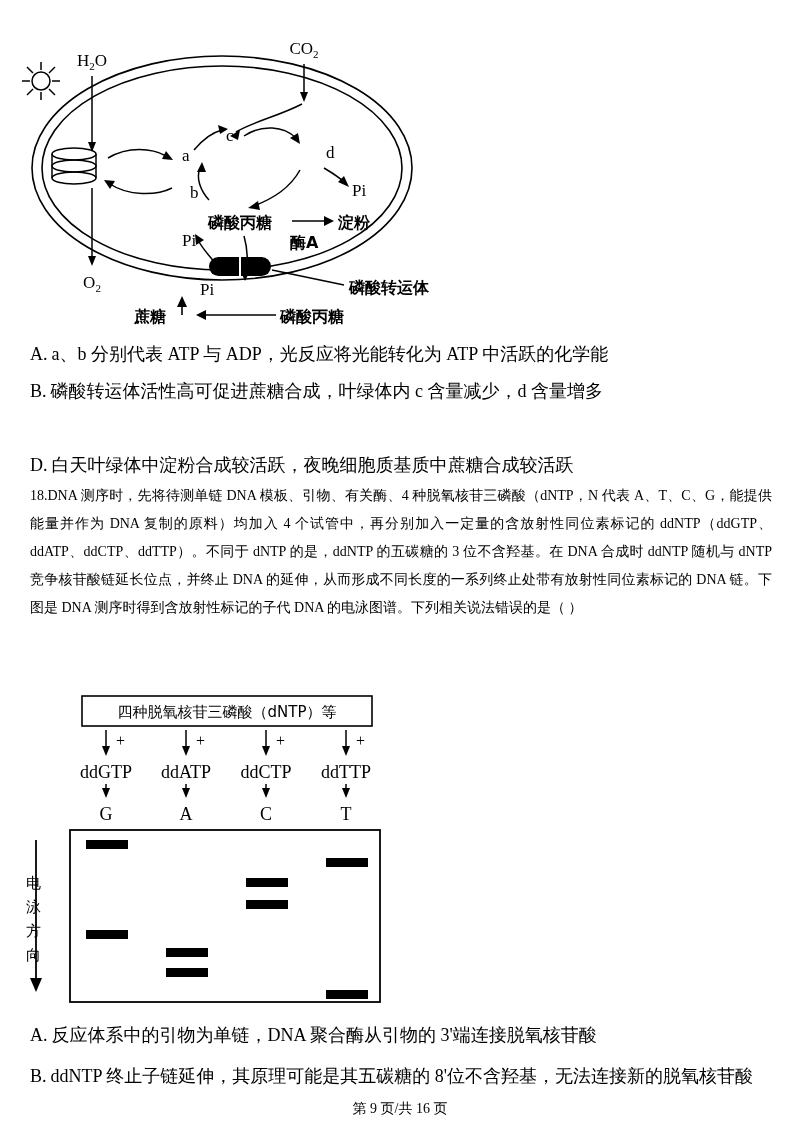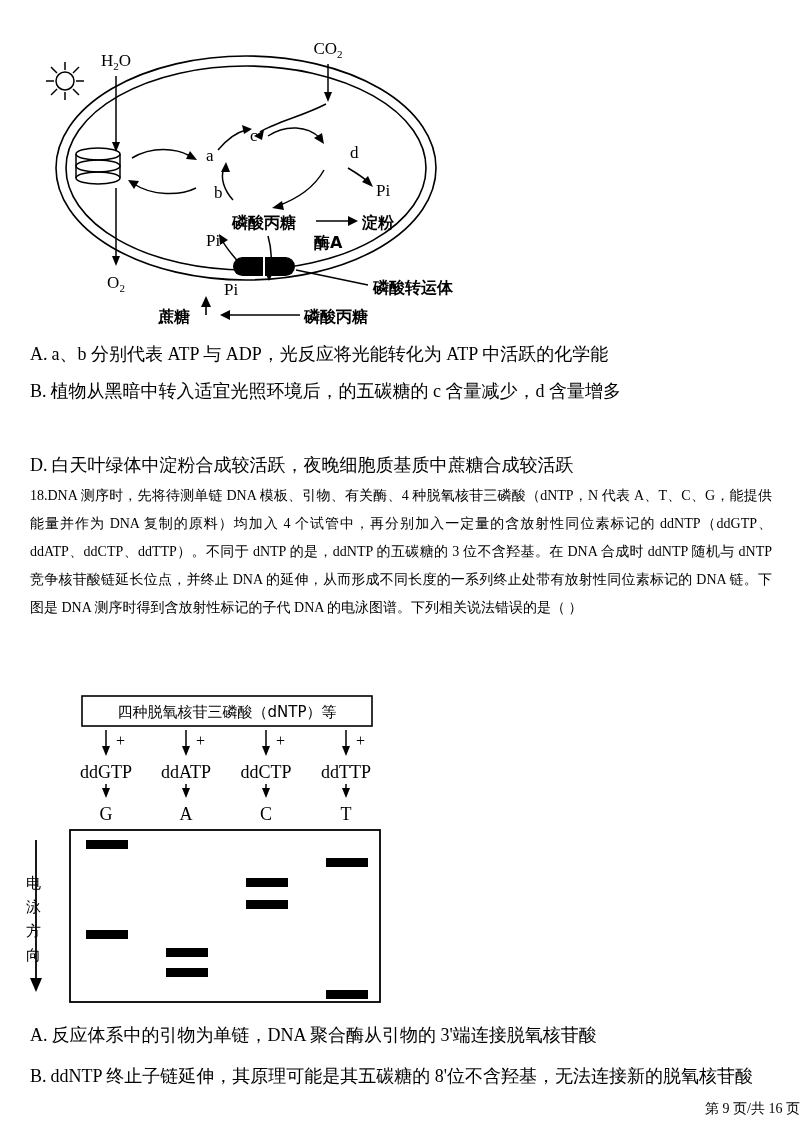--- a/index.html
+++ b/index.html
@@ -17,21 +17,21 @@
   }
   .page {
     position: relative;
     width: 800px;
     height: 1128px;
   }
 
   
   .fig1 {
     position: absolute;
-    left: 28px;
+    left: 4px;
     top: 18px;
     width: 470px;
     height: 310px;
   }
   .fig1 svg { display: block; }
 
   
   .opt {
     position: absolute;
     left: 30px;
@@ -63,21 +63,21 @@
     height: 320px;
   }
   .fig2 svg { display: block; }
 
   
   .footer {
     position: absolute;
     left: 0;
     top: 1100px;
     width: 800px;
-    text-align: right;
+    text-align: center;
     font-size: 14px;
     font-family: "Liberation Serif", serif;
   }
 </style>
 </head>
 <body>
 
 <div class="page">
 
   <div class="fig1">
@@ -208,21 +208,21 @@
       <text x="345" y="275" font-family="DejaVu Sans, sans-serif" font-weight="bold" font-size="16">磷酸转运体</text>
       <text x="130" y="304" font-family="DejaVu Sans, sans-serif" font-weight="bold" font-size="16">蔗糖</text>
       <text x="276" y="304" font-family="DejaVu Sans, sans-serif" font-weight="bold" font-size="16">磷酸丙糖</text>
     </svg>
   </div>
 
   <div class="opt" style="top:341px">
     <span class="lbl">A.</span><span>a、b 分别代表 ATP 与 ADP，光反应将光能转化为 ATP 中活跃的化学能</span>
   </div>
   <div class="opt" style="top:378px">
-    <span class="lbl">B.</span><span>植物从黑暗中转入适宜光照环境后，的五碳糖的 c 含量减少，d 含量增多</span>
+    <span class="lbl">B.</span><span>磷酸转运体活性高可促进蔗糖合成，叶绿体内 c 含量减少，d 含量增多</span>
   </div>
   <div class="opt" style="top:452px">
     <span class="lbl">D.</span><span>白天叶绿体中淀粉合成较活跃，夜晚细胞质基质中蔗糖合成较活跃</span>
   </div>
 
   <div class="q18">
     <span>18.</span><span>DNA 测序时，先将待测单链 DNA 模板、引物、有关酶、4 种脱氧核苷三磷酸（dNTP，N 代表 A、T、C、G，能提供能量并作为 DNA 复制的原料）均加入 4 个试管中，再分别加入一定量的含放射性同位素标记的 ddNTP（ddGTP、ddATP、ddCTP、ddTTP）。不同于 dNTP 的是，ddNTP 的五碳糖的 3 位不含羟基。在 DNA 合成时 ddNTP 随机与 dNTP 竞争核苷酸链延长位点，并终止 DNA 的延伸，从而形成不同长度的一系列终止处带有放射性同位素标记的 DNA 链。下图是 DNA 测序时得到含放射性标记的子代 DNA 的电泳图谱。下列相关说法错误的是（    ）</span>
   </div>
 
   <div class="fig2">

